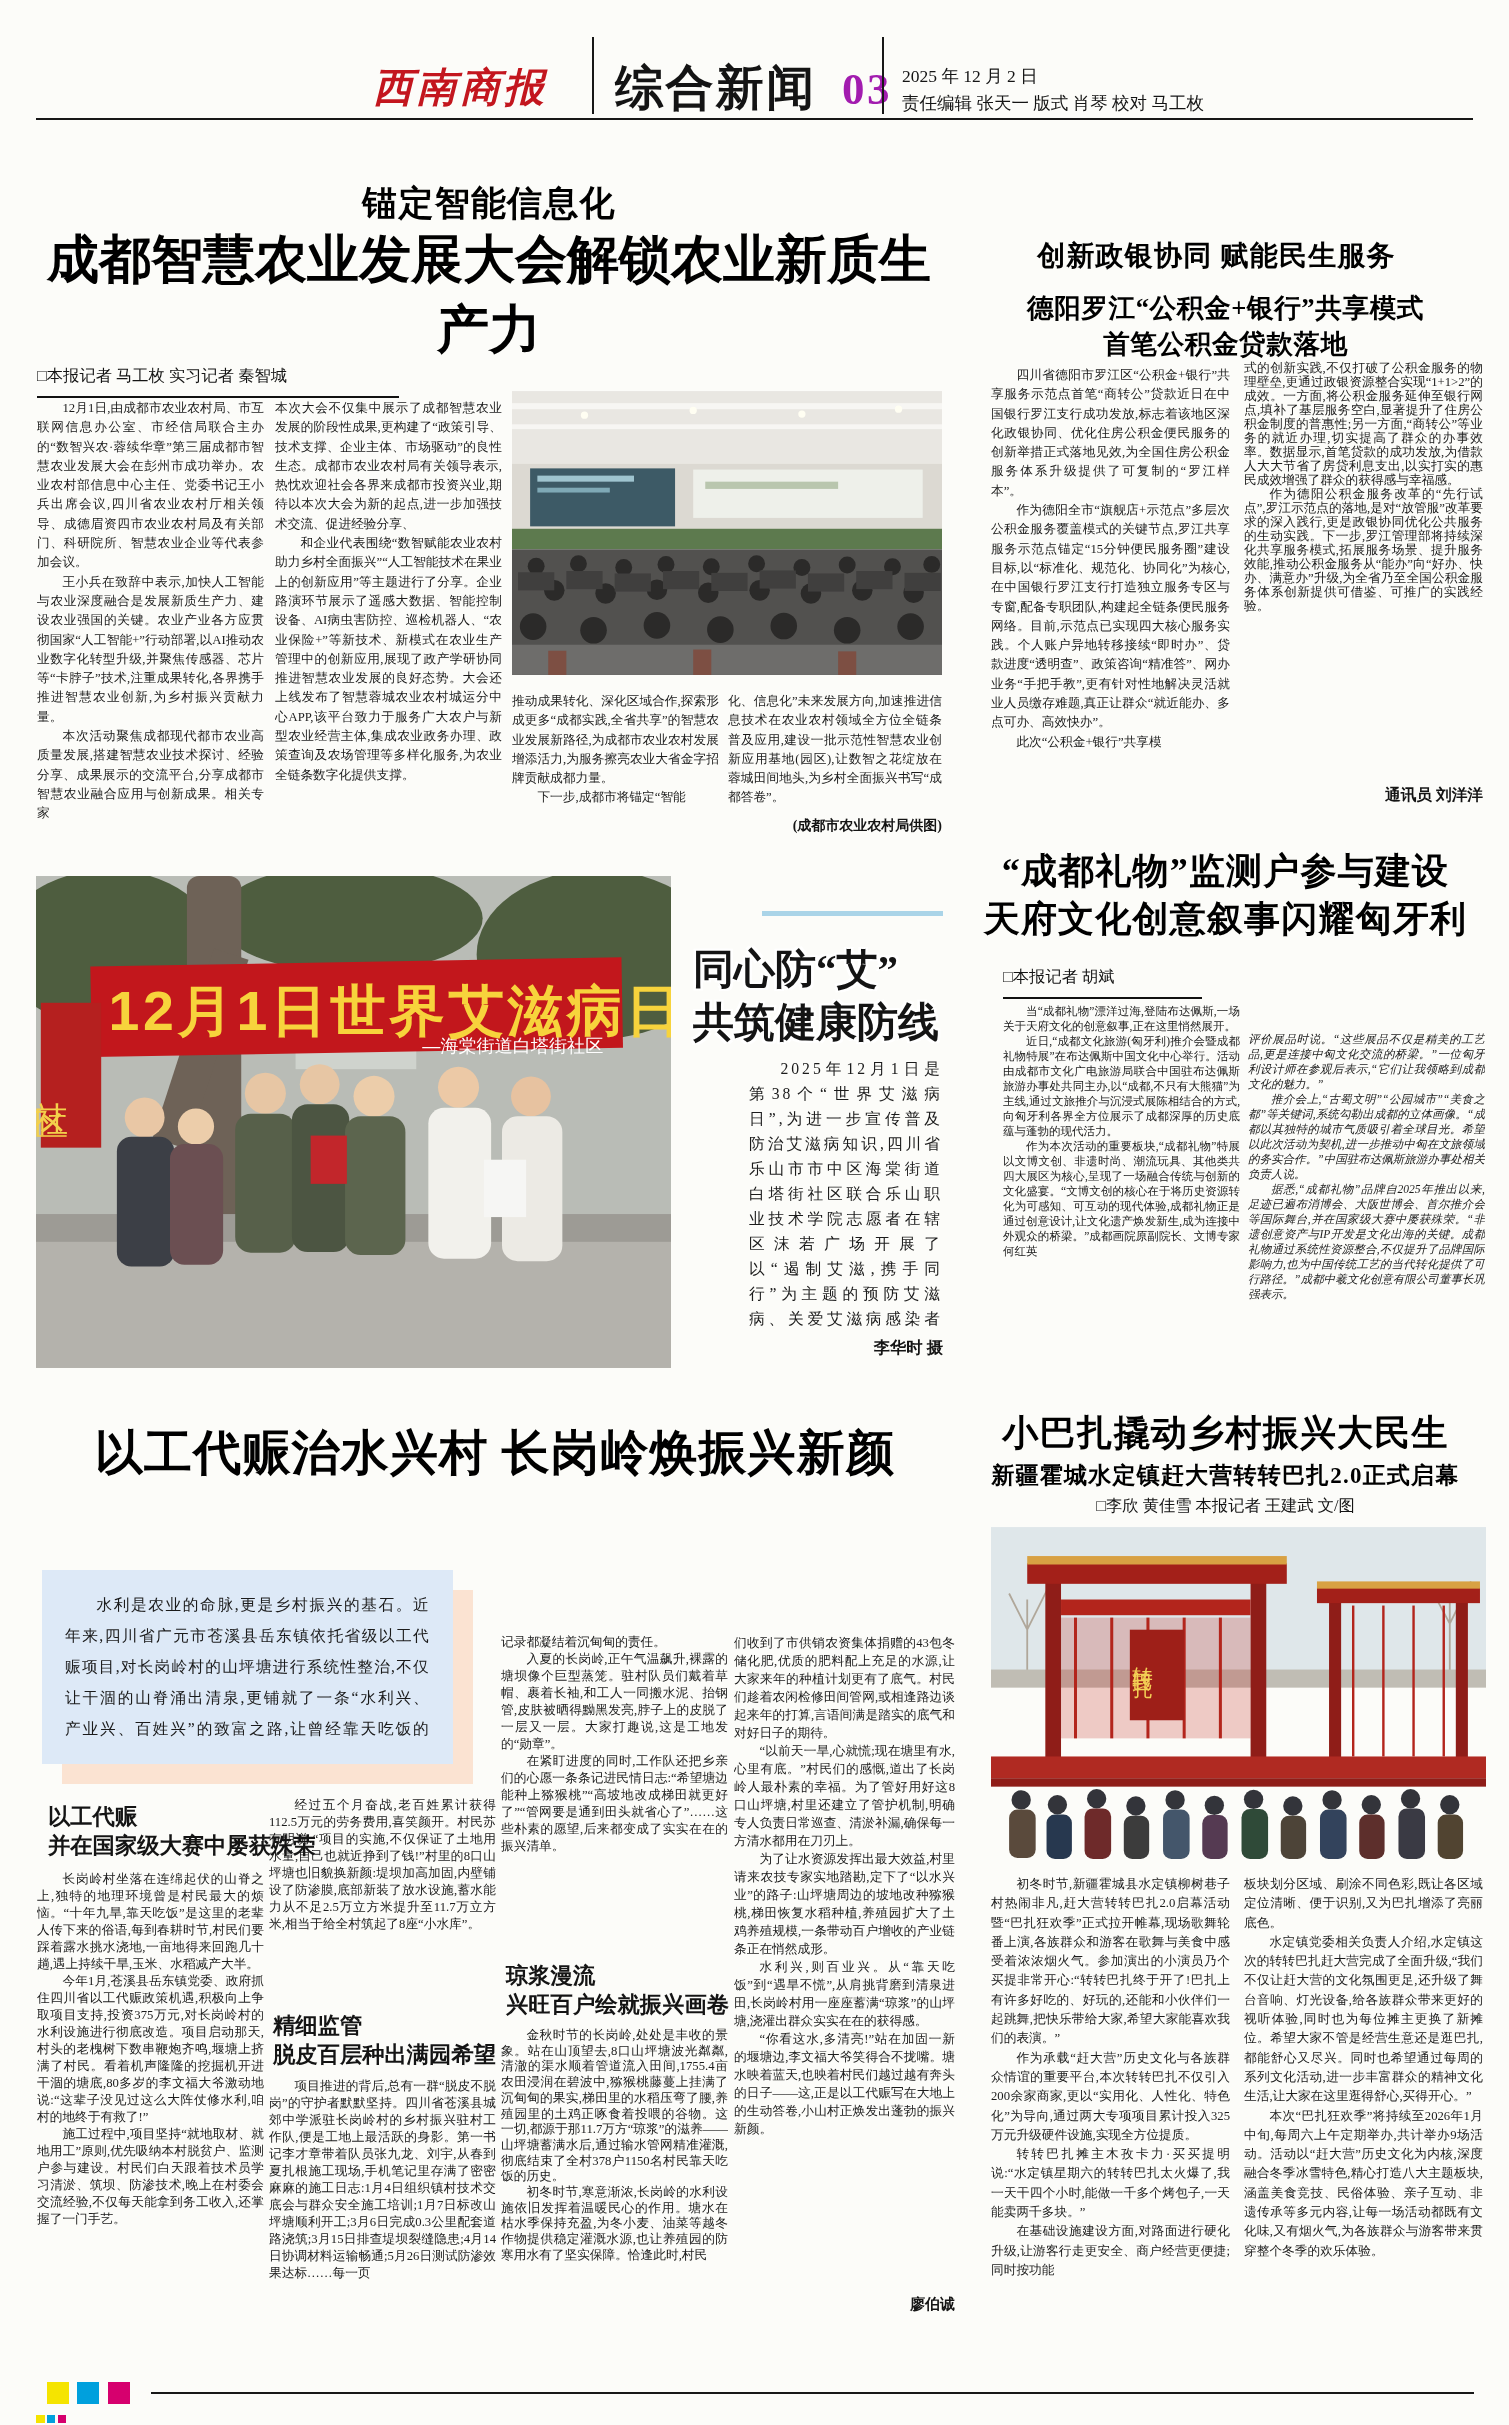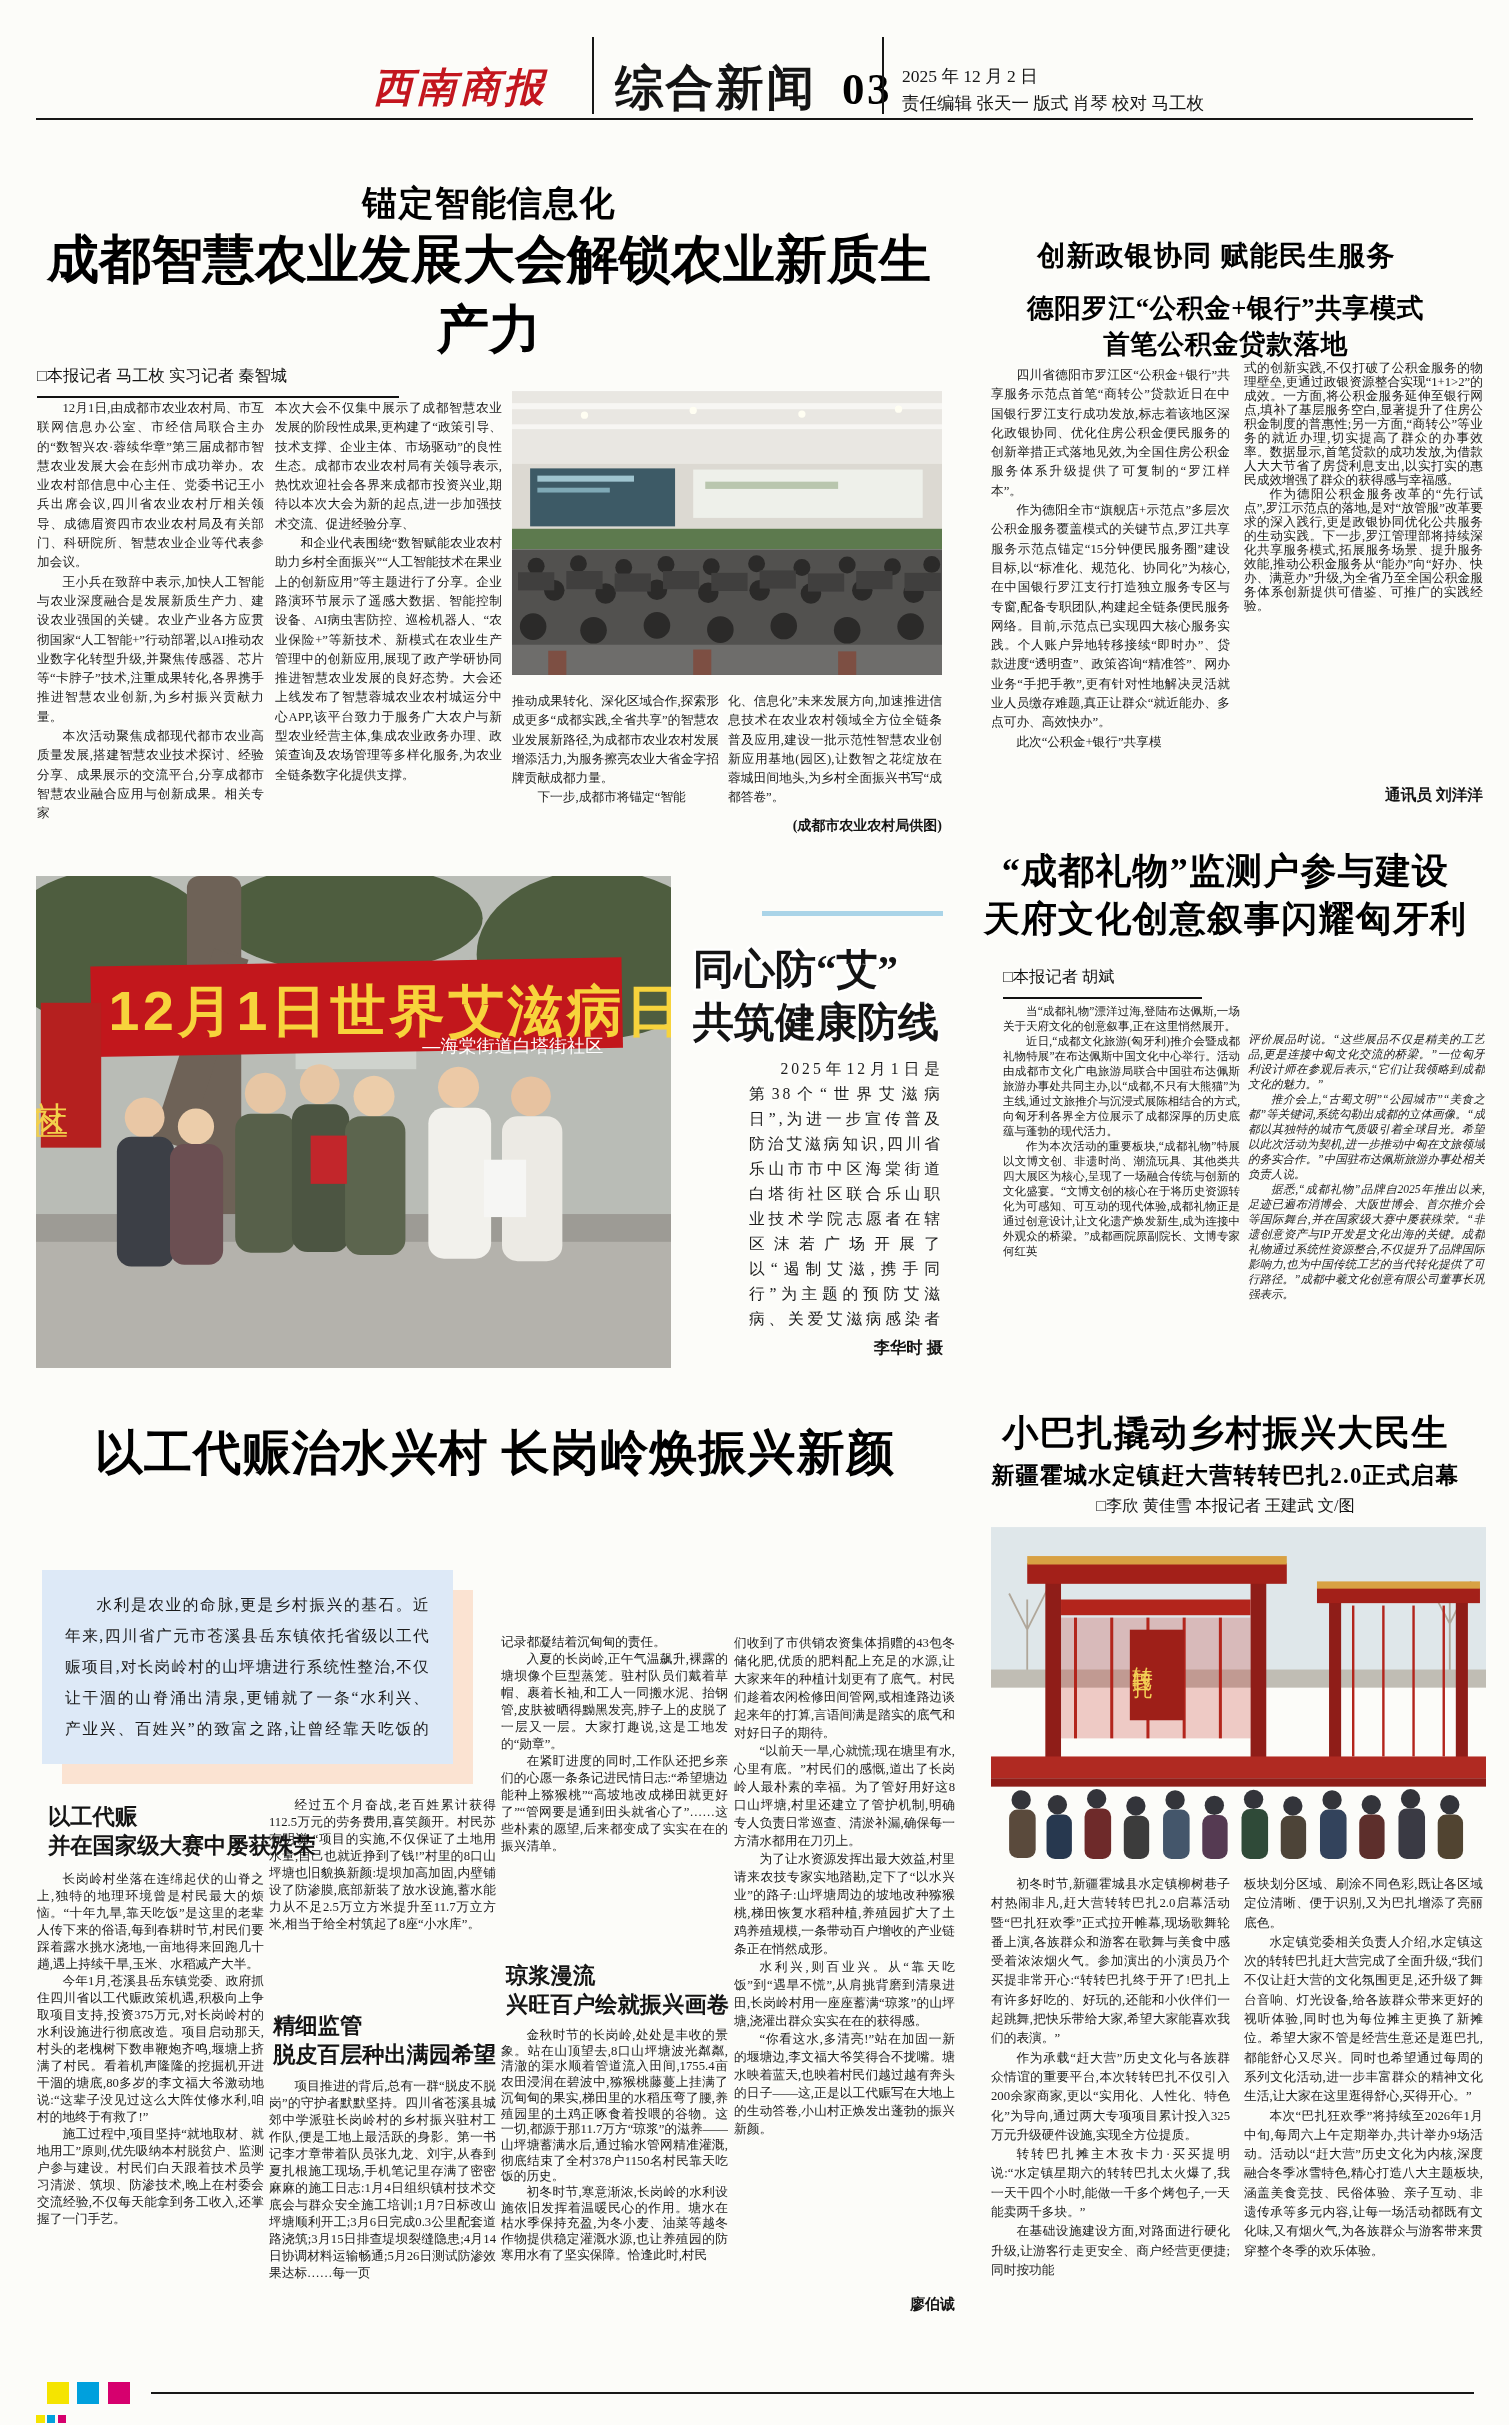--- a/index.html
+++ b/index.html
@@ -22,21 +22,21 @@
 </style>
 </head>
 <body>
 
 <div class="page">
 
   <div class="abs" style="left:373px;top:60px;font-size:40px;font-weight:900;font-style:italic;color:#c3161e;letter-spacing:3.6px;">西南商报</div>
   <div class="rule" style="left:592px;top:37px;width:1.8px;height:77px;"></div>
   <div class="abs" style="left:615px;top:56px;font-size:48px;font-weight:900;letter-spacing:2.4px;">
     <span>综合新闻</span>
-    <span style="color:#000000;font-size:45px;margin-left:11px;font-weight:bold;">03</span>
+    <span style="color:#a21caf;font-size:45px;margin-left:11px;font-weight:bold;">03</span>
   </div>
   <div class="rule" style="left:882px;top:37px;width:1.8px;height:77px;"></div>
   <div class="abs" style="left:902px;top:64px;font-size:17.5px;text-align:center;">2025 年 12 月 2 日</div>
   <div class="abs" style="left:902px;top:91px;font-size:17.5px;">责任编辑 张天一  版式 肖琴  校对 马工枚</div>
   <div class="rule" style="left:36px;top:118px;width:1437px;height:2.4px;"></div>
 
   <div class="hl" style="left:36px;top:180px;width:906px;font-size:35px;">锚定智能信息化</div>
   <div class="hl" style="left:24px;top:225px;width:930px;font-size:52px;letter-spacing:0;">成都智慧农业发展大会解锁农业新质生产力</div>
   <div class="byline" style="left:37px;top:355px;width:362px;">□本报记者 马工枚 实习记者 秦智城</div>
 

